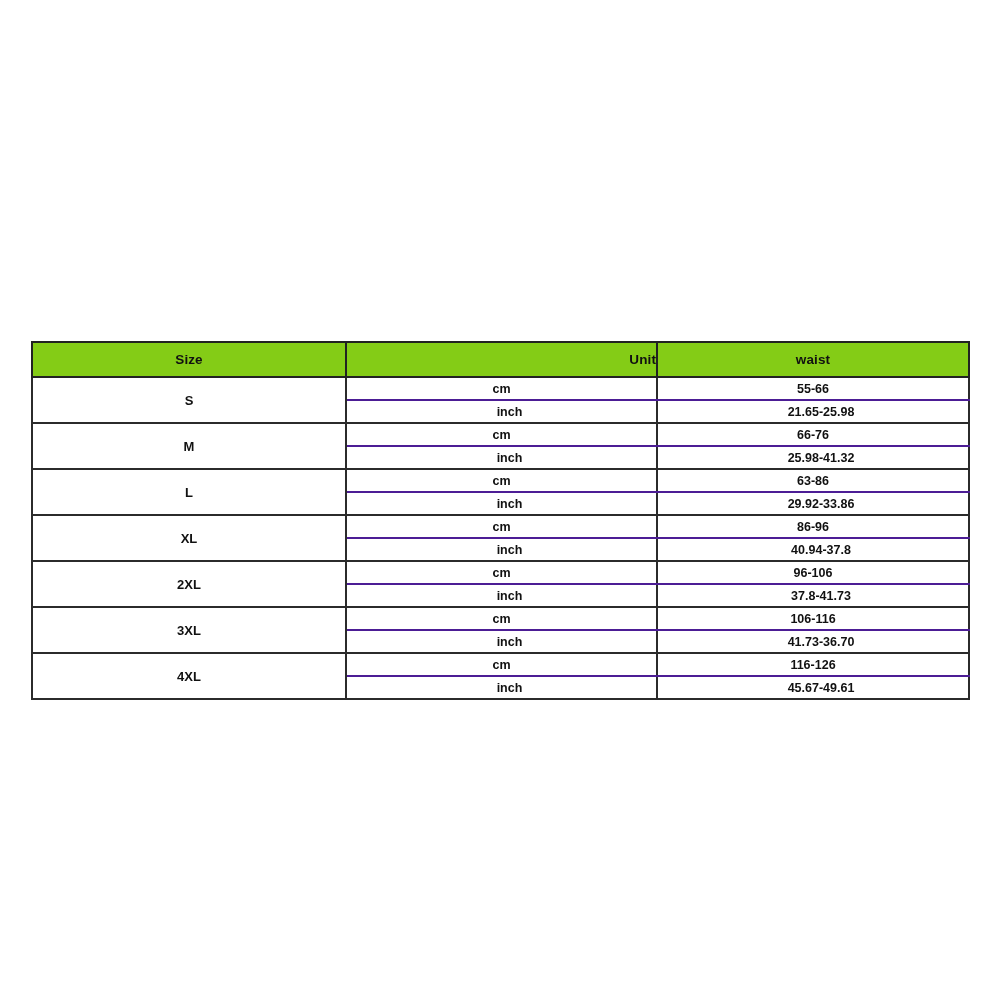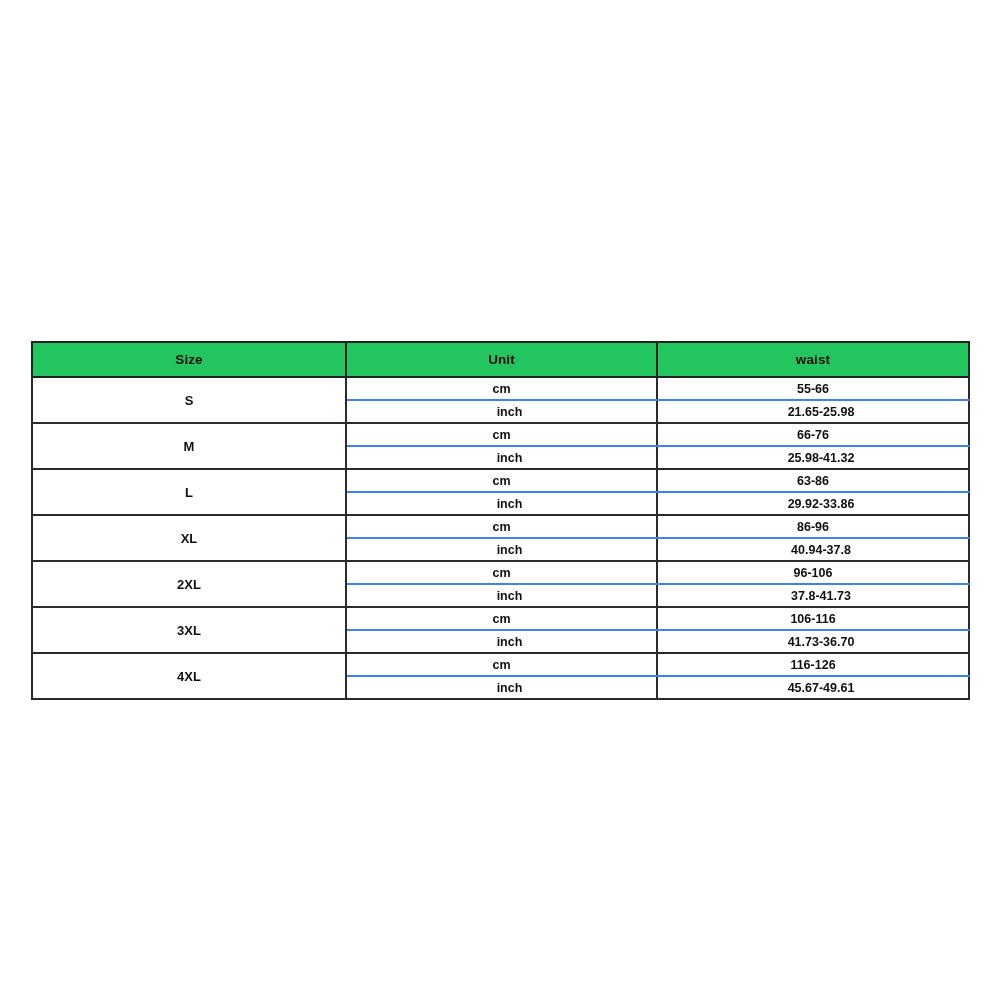--- a/index.html
+++ b/index.html
@@ -29,33 +29,33 @@
     table-layout: fixed;
     background: #ffffff;
   }
 
   table.size-chart col.c-size  { width: 314px; }
   table.size-chart col.c-unit  { width: 311px; }
   table.size-chart col.c-waist { width: 312px; }
 
   
   thead th {
-    background: #22c55e;
+    background: #84cc16;
     color: #111111;
     font-size: 13.5px;
     font-weight: bold;
     letter-spacing: 0.1px;
     text-align: center;
     height: 35px;
     padding: 0;
     border: 2px solid #222222;
     box-sizing: border-box;
   }
   thead th.hdr-size  { border-right-width: 2px; }
-  thead th.hdr-unit  { border-left-width: 2px; border-right-width: 2px; }
+  thead th.hdr-unit  { border-left-width: 2px; border-right-width: 2px; text-align: right; }
 
   
   tbody td {
     font-size: 12.5px;
     font-weight: bold;
     color: #111111;
     text-align: center;
     height: 23px;
     padding: 0;
     box-sizing: border-box;
@@ -75,21 +75,21 @@
   td.unit-cell,
   td.waist-cell {
     border-right: 2px solid #2b2b2b;
   }
   td.unit-cell  { border-right: 2px solid #2b2b2b; }
   td.waist-cell { border-right: 2px solid #2b2b2b; }
 
   
   tr.row-cm td.unit-cell,
   tr.row-cm td.waist-cell {
-    border-bottom: 2px solid #3b82f6;
+    border-bottom: 2px solid #4c1d95;
   }
   
   tr.row-inch td.unit-cell,
   tr.row-inch td.waist-cell {
     border-bottom: 2px solid #2b2b2b;
     padding-left: 16px;
   }
 
   tbody tr.row-cm td.unit-cell,
   tbody tr.row-inch td.unit-cell {

